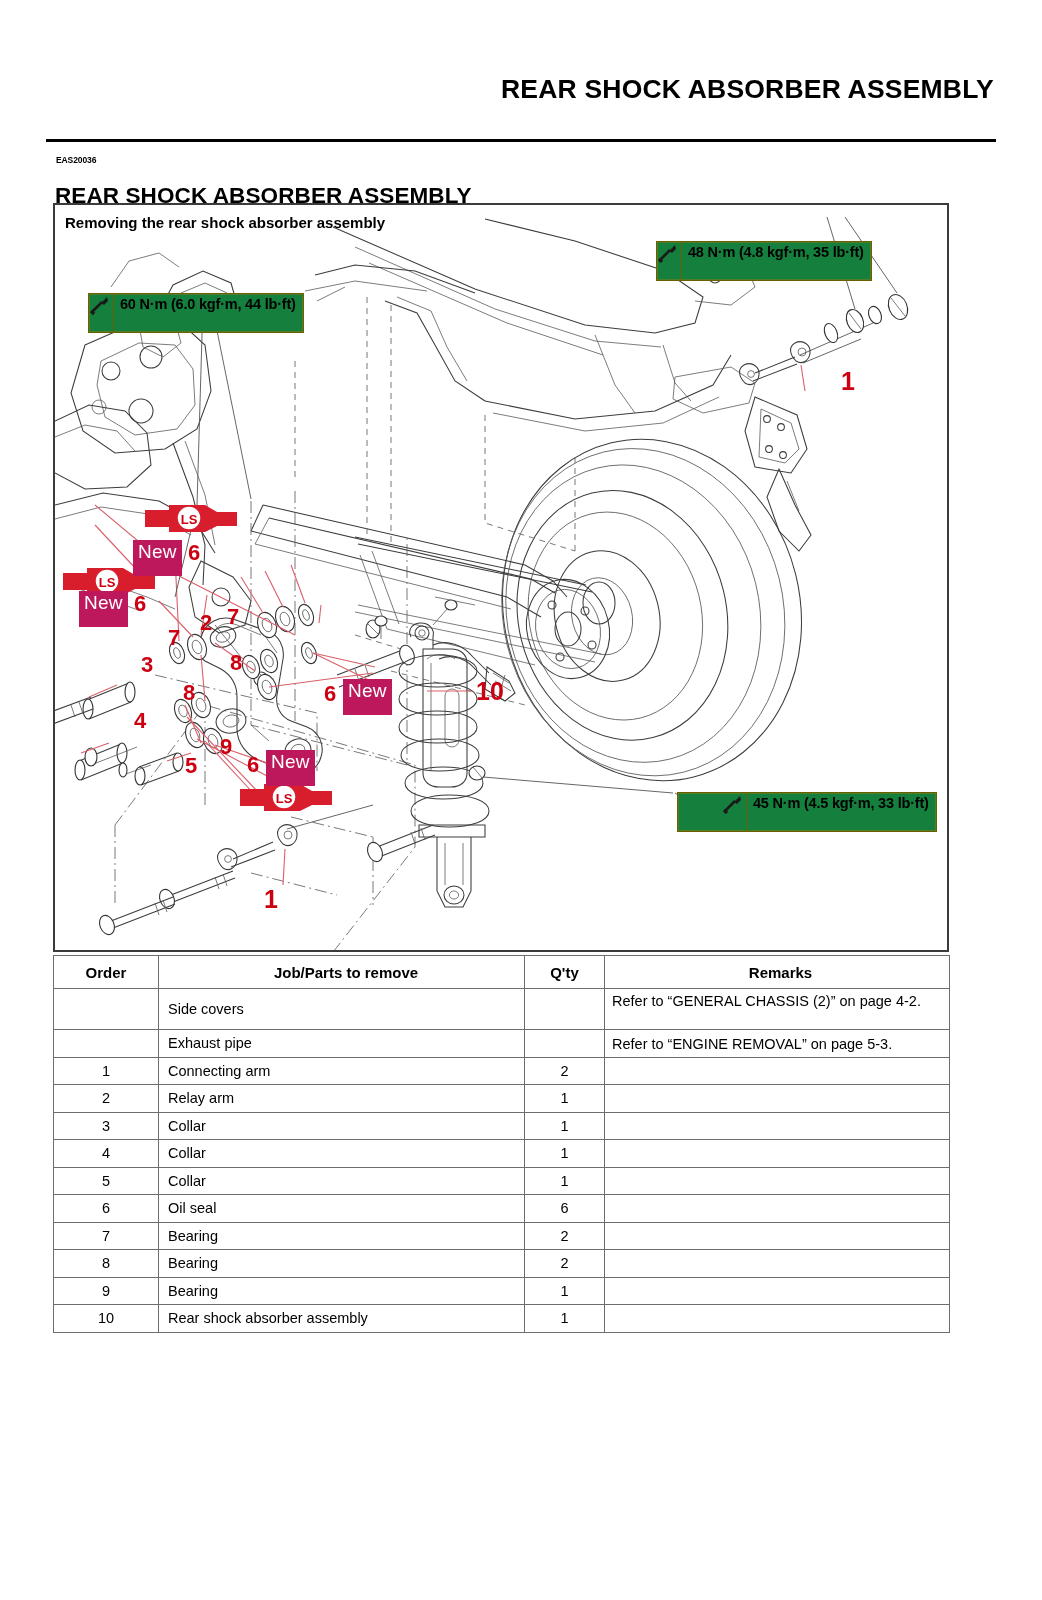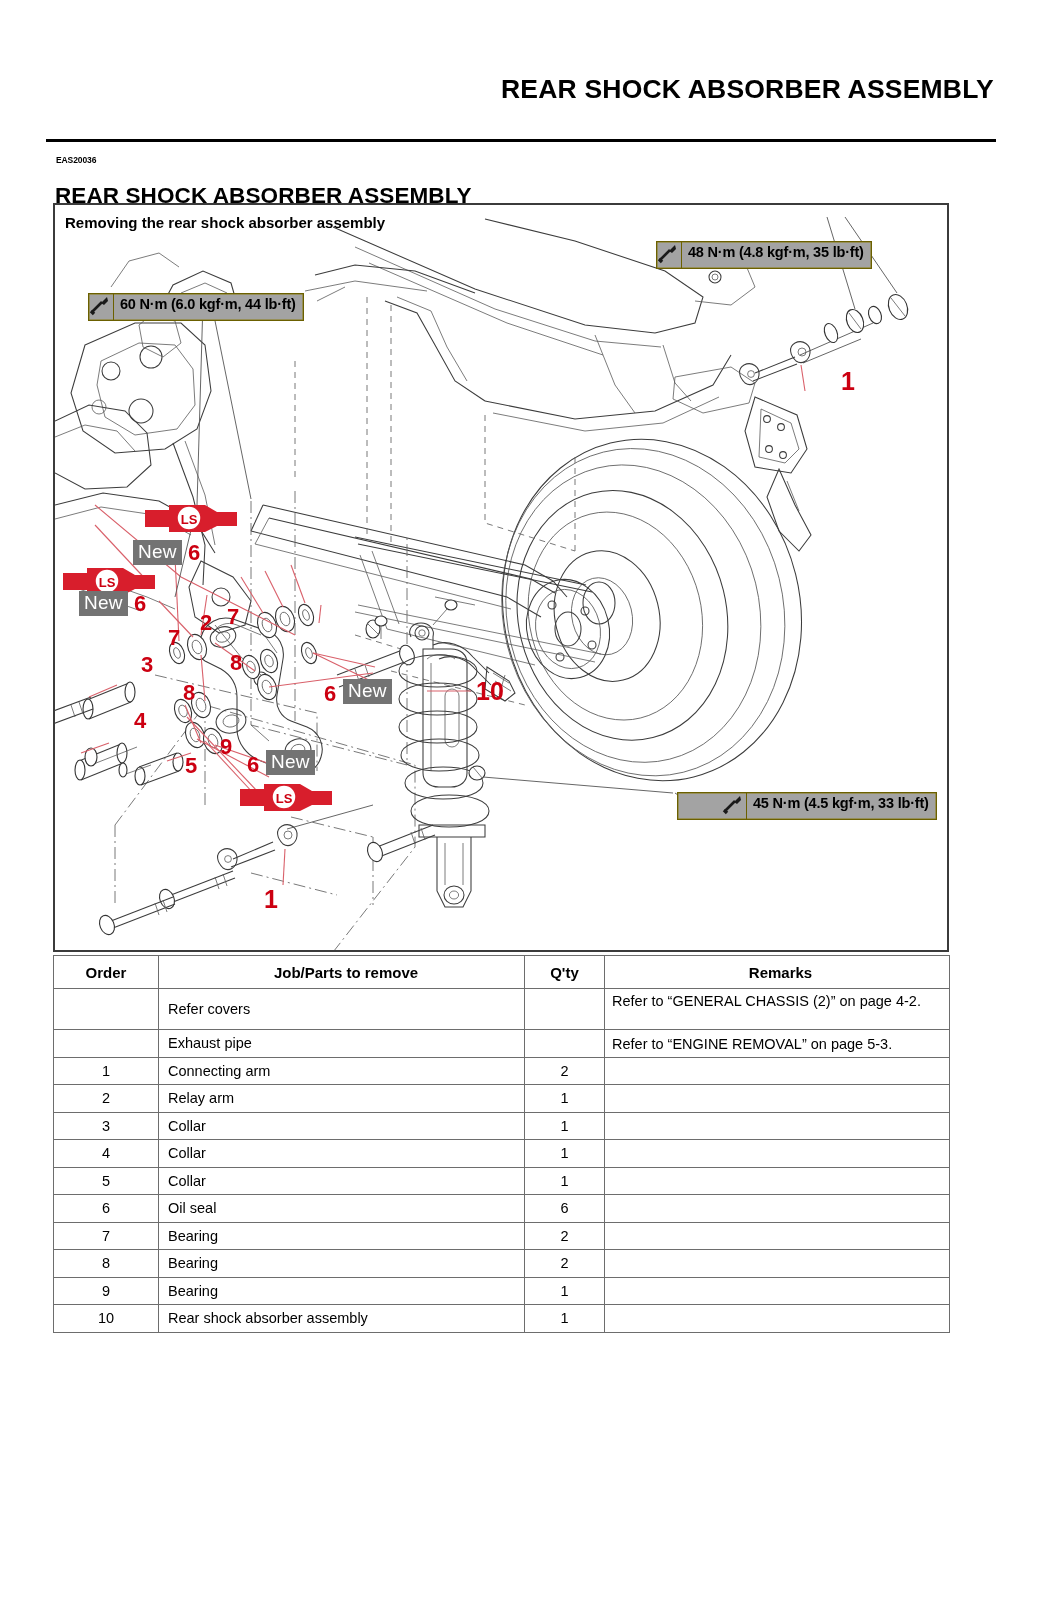--- a/index.html
+++ b/index.html
@@ -83,22 +83,22 @@
     width: 896px;
     height: 749px;
   }
 
   
   .torque {
     position: absolute;
     display: flex;
     align-items: stretch;
     border: 1.4px solid #6b6000;
-    background: #a3a3a3;
-    height: 28px;
+    background: #15803d;
+    height: 40px;
     box-sizing: border-box;
     box-shadow: 0 0 0 0.5px #8a7d10 inset;
   }
   .torque .ico {
     width: 24px;
     border-right: 1.4px solid #6b6000;
     position: relative;
     flex: 0 0 auto;
   }
   .torque .ico svg { position: absolute; left: 0; top: 0; }
@@ -107,27 +107,27 @@
     font-size: 14.5px;
     font-weight: bold;
     line-height: 21px;
     white-space: nowrap;
     letter-spacing: -0.2px;
   }
 
   
   .newbox {
     position: absolute;
-    background: #737373;
+    background: #be185d;
     color: #ffffff;
     font-size: 19px;
     font-weight: normal;
     line-height: 24px;
     padding: 0 5px 1px 5px;
-    height: 25px;
+    height: 36px;
     box-sizing: border-box;
     letter-spacing: 0.2px;
   }
   .num-red {
     position: absolute;
     color: #cc0011;
     font-weight: bold;
     font-size: 22px;
     line-height: 22px;
   }
@@ -642,21 +642,21 @@
       <tr>
         <th class="col-order">Order</th>
         <th class="col-parts" style="text-align:center;">Job/Parts to remove</th>
         <th class="col-qty">Q'ty</th>
         <th class="col-remarks" style="text-align:center;">Remarks</th>
       </tr>
     </thead>
     <tbody>
       <tr class="tall">
         <td class="col-order"></td>
-        <td class="col-parts">Refer covers</td>
+        <td class="col-parts">Side covers</td>
         <td class="col-qty"></td>
         <td class="col-remarks">Refer to “GENERAL CHASSIS (2)” on page 4-2.</td>
       </tr>
       <tr>
         <td class="col-order"></td>
         <td class="col-parts">Exhaust pipe</td>
         <td class="col-qty"></td>
         <td class="col-remarks">Refer to “ENGINE REMOVAL” on page 5-3.</td>
       </tr>
       <tr>

